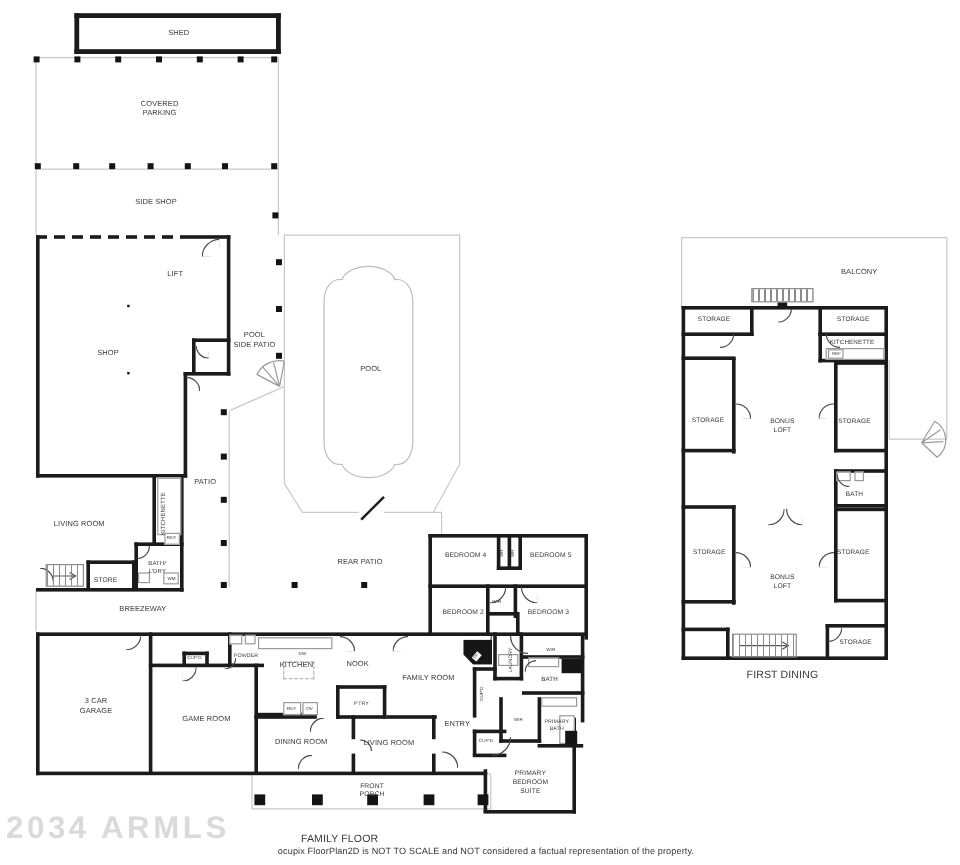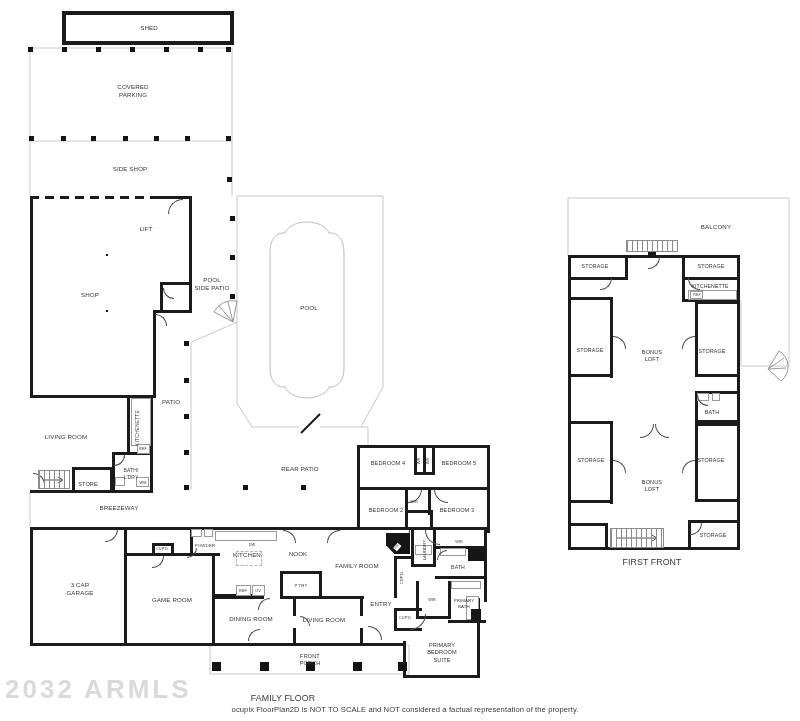--- a/index.html
+++ b/index.html
@@ -315,17 +315,17 @@
       <span class="lbl" style="left: 590px; top: 351px; font-size: 5.4px;">STORAGE</span>
       <span class="lbl" style="left: 652px; top: 356px; font-size: 5.6px;">BONUS
 LOFT</span>
       <span class="lbl" style="left: 712px; top: 352px; font-size: 5.4px;">STORAGE</span>
       <span class="lbl" style="left: 712px; top: 413px; font-size: 5.4px;">BATH</span>
       <span class="lbl" style="left: 591px; top: 461px; font-size: 5.4px;">STORAGE</span>
       <span class="lbl" style="left: 652px; top: 486px; font-size: 5.6px;">BONUS
 LOFT</span>
       <span class="lbl" style="left: 711px; top: 461px; font-size: 5.4px;">STORAGE</span>
       <span class="lbl" style="left: 713px; top: 536px; font-size: 5.4px;">STORAGE</span>
-      <span class="lbl" style="left: 652px; top: 563px; font-size: 8.8px;">FIRST FRONT</span>
+      <span class="lbl" style="left: 652px; top: 563px; font-size: 8.8px;">FIRST DINING</span>
     </div>
 
-  <div class="watermark">2032 ARMLS</div>
+  <div class="watermark">2034 ARMLS</div>
 </div>
 
 </body></html>

